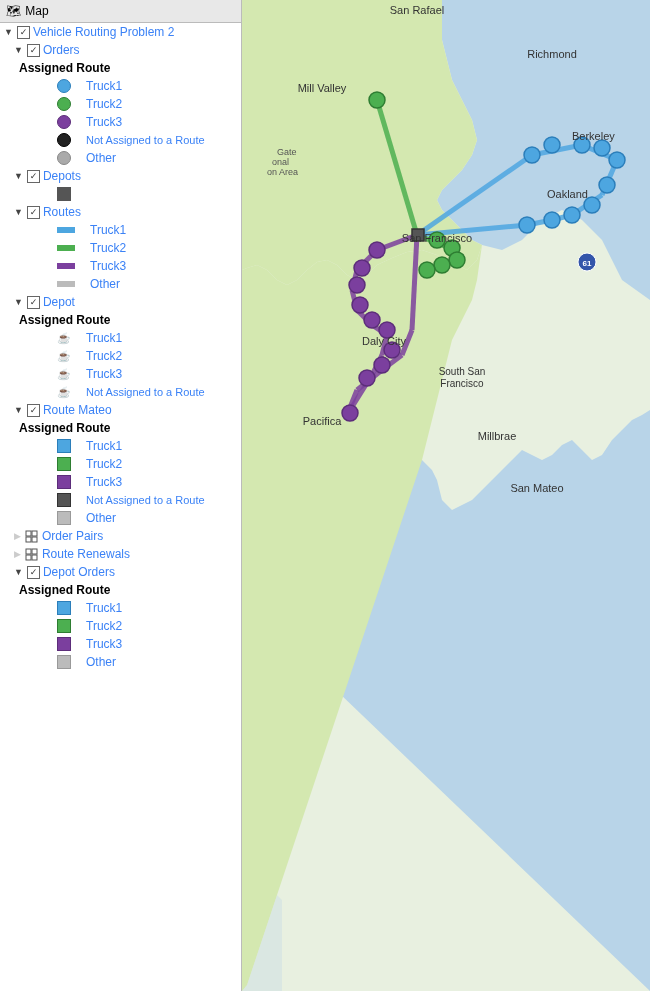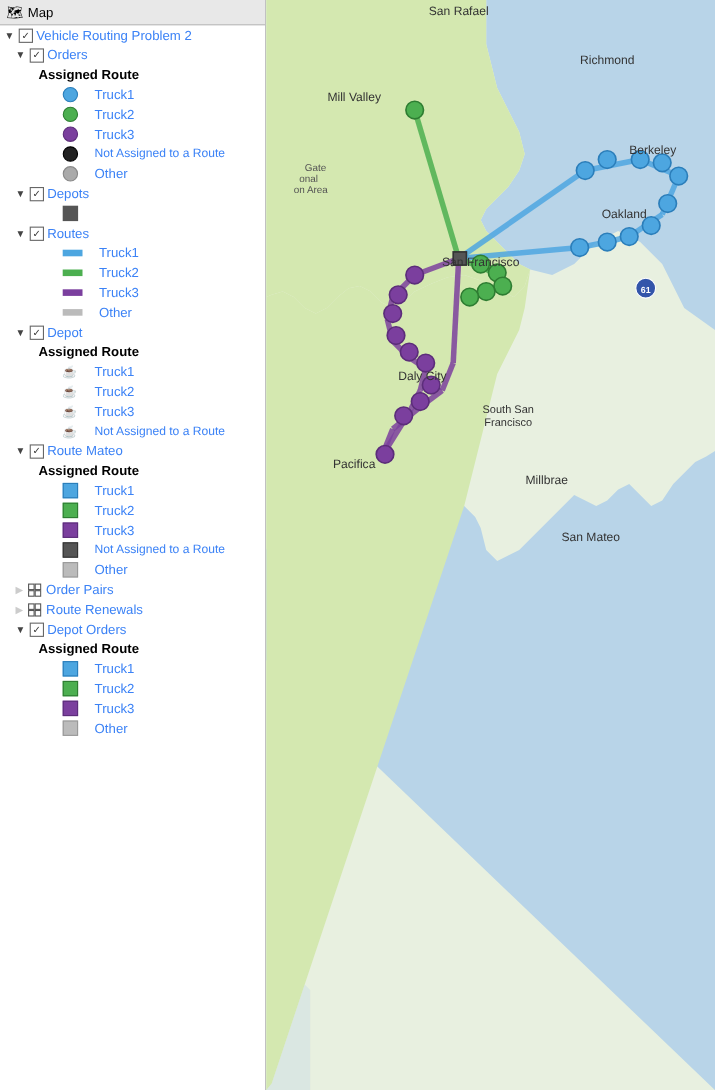--- a/index.html
+++ b/index.html
@@ -43,21 +43,21 @@
     
     .map-panel { flex: 1; height: 991px; position: relative; overflow: hidden; background: #bef264; }
 
     
     .map-svg { position: absolute; top: 0; left: 0; width: 100%; height: 100%; }
 
     .tree-row { display: flex; align-items: center; padding: 2px 4px; gap: 3px; cursor: default; }
 
     .indent0 { padding-left: 4px; }
     .indent1 { padding-left: 14px; }
-    .indent2 { padding-left: 24px; }
+    .indent2 { padding-left: 8px; }
     .indent3 { padding-left: 34px; gap: 15px; }
 
     .arrow { font-size: 9px; color: #444; margin-right: 1px; }
     .no-arrow { width: 8px; }
   </style>
 </head>
 <body>
 
 <div class="main-container">
 

